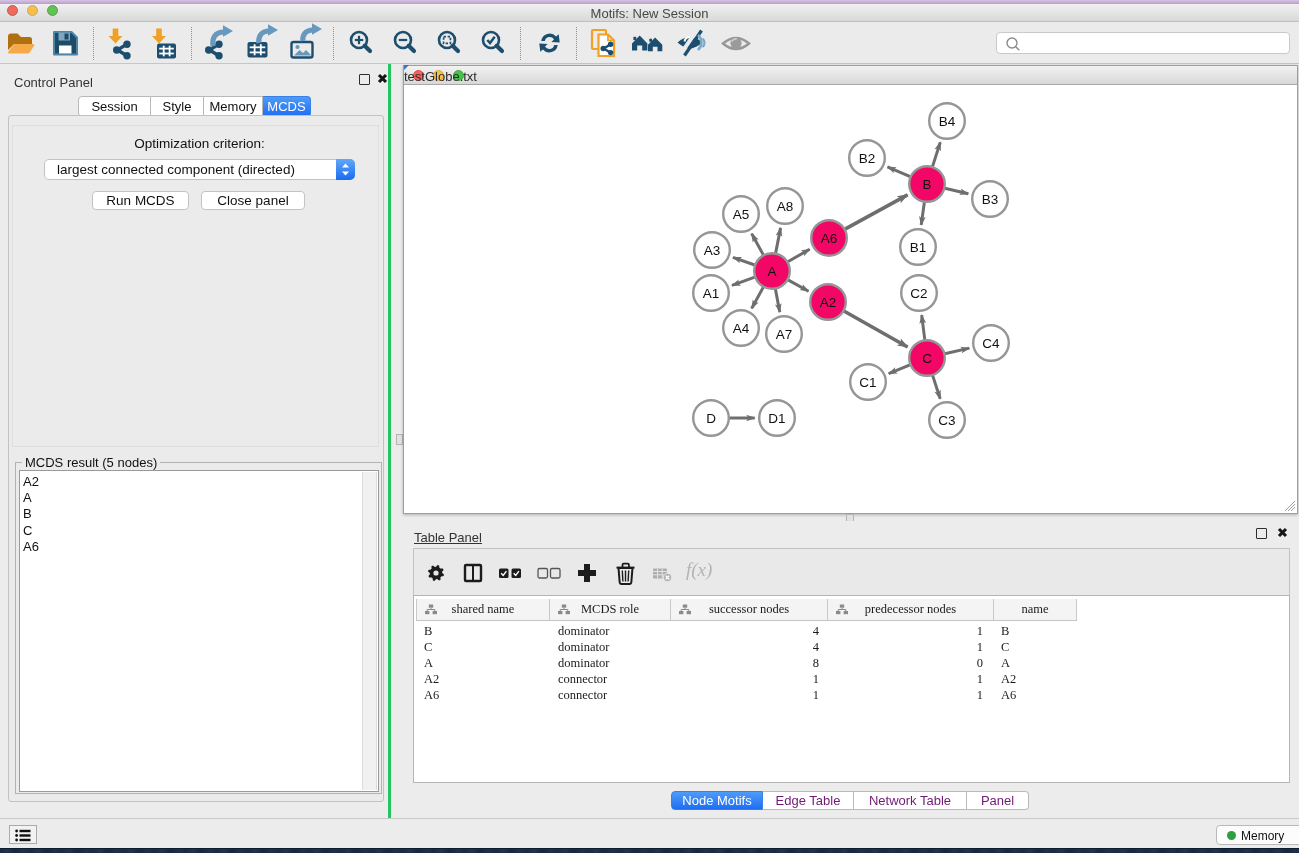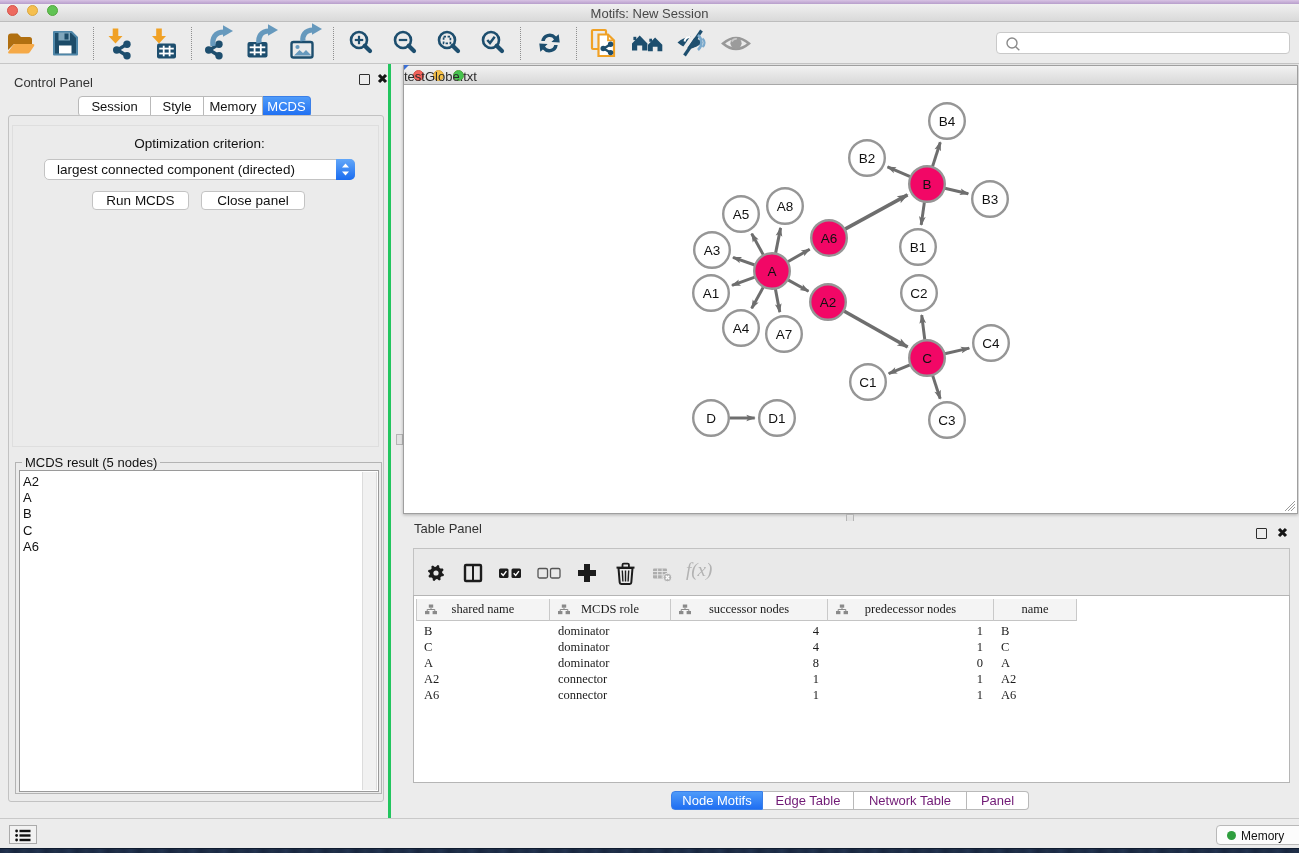--- a/index.html
+++ b/index.html
@@ -280,21 +280,21 @@
     <svg class="abs" style="right:2px;bottom:2px;" width="12" height="12" viewBox="0 0 12 12">
 <g stroke="#9b9b9b" stroke-width="1">
           <line x1="2" y1="12" x2="12" y2="2"></line>
           <line x1="5" y1="12" x2="12" y2="5"></line>
           <line x1="8" y1="12" x2="12" y2="8"></line>
         </g>
       </svg>
   </div>
   <div class="abs" style="left:846px;top:514px;width:8px;height:8px;background:#e2e2e2;border:1px solid #b5b5b5;"></div>
   <div class="abs" id="tpanel">
-    <div class="ptitle" style="left:11px;top:0;">Table Panel</div>
+    <div class="ptitle" style="left:11px;top:9px;text-decoration:underline;">Table Panel</div>
     <div class="winbtn-sq" style="left:853px;top:7px;"></div>
     <svg style="position:absolute;left:874px;top:6px;" width="11" height="11" viewBox="0 0 11 11">
         <path d="M2 2 L9 9 M9 2 L2 9" stroke="#161616" stroke-width="3.1"></path>
       </svg>
     <div class="abs" id="ttool">
         <svg width="300" height="47" viewBox="0 0 300 47" style="position:absolute;left:0;top:0;">
           <path d="M23.6,16.0 L25.1,16.4 L25.4,18.8 L26.4,19.6 L28.8,19.4 L29.6,20.9 L28.1,22.8 L28.2,24.0 L30.0,25.6 L29.6,27.1 L27.2,27.4 L26.4,28.4 L26.6,30.8 L25.1,31.6 L23.2,30.1 L22.0,30.2 L20.4,32.0 L18.9,31.6 L18.6,29.2 L17.6,28.4 L15.2,28.6 L14.4,27.1 L15.9,25.2 L15.8,24.0 L14.0,22.4 L14.4,20.9 L16.8,20.6 L17.6,19.6 L17.4,17.2 L18.9,16.4 L20.8,17.9 L22.0,17.8 Z M24.6,24 a2.6,2.6 0 1 0 -5.2,0 a2.6,2.6 0 1 0 5.2,0 Z" fill="#1c1c1c" fill-rule="evenodd"></path>
           <rect x="51" y="16" width="16" height="16" rx="1" fill="none" stroke="#1c1c1c" stroke-width="2.4"></rect>
           <line x1="59" y1="16" x2="59" y2="32" stroke="#1c1c1c" stroke-width="2"></line>
           <rect x="85" y="19.5" width="9.5" height="9.5" rx="1.5" fill="#1c1c1c"></rect>

